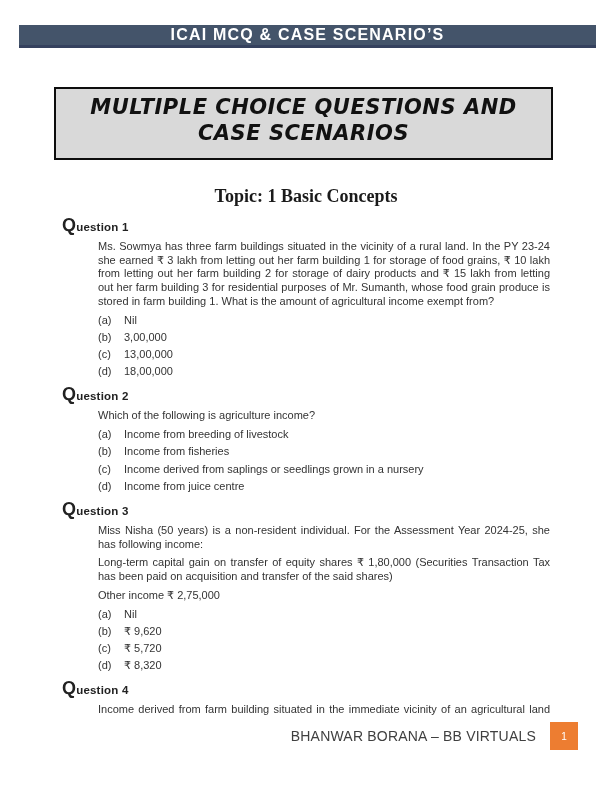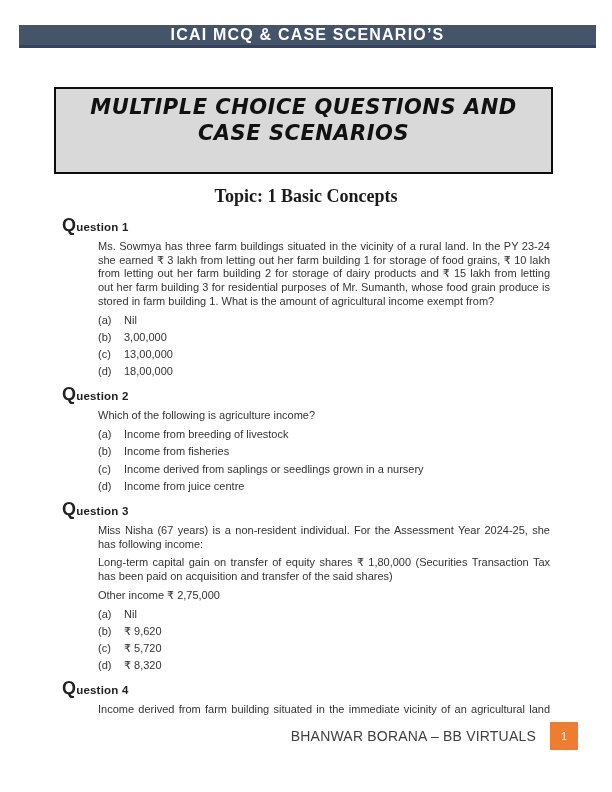--- a/index.html
+++ b/index.html
@@ -27,21 +27,21 @@
     letter-spacing: 1.2px;
   }
 
   
   .title-box {
     position: absolute;
     left: 54px; top: 87px; width: 499px;
     background: #D9D9D9;
     border: 2px solid #0d0d0d;
     text-align: center;
-    padding: 5px 0 26px 0;
+    padding: 5px 0 12px 0;
   }
   .title-line {
     font-family: "DejaVu Sans", sans-serif;
     font-style: italic;
     font-weight: bold;
     color: #111111;
     font-size: 21px;
     line-height: 26px;
     letter-spacing: 0.5px;
   }
@@ -174,21 +174,21 @@
       <div class="option">
         <span class="opt-label">(d)</span>
         <span class="opt-text">Income from juice centre</span>
       </div>
     </div>
   </section>
 
   <section class="question">
     <div class="q-heading">Question 3</div>
     <div class="q-body">
-      <p class="q-para">Miss Nisha (67 years) is a non-resident individual. For the Assessment Year 2024-25, she has following income:</p>
+      <p class="q-para">Miss Nisha (50 years) is a non-resident individual. For the Assessment Year 2024-25, she has following income:</p>
       <p class="q-para">Long-term capital gain on transfer of equity shares ₹ 1,80,000 (Securities Transaction Tax has been paid on acquisition and transfer of the said shares)</p>
       <p class="q-para">Other income ₹ 2,75,000</p>
       <div class="option">
         <span class="opt-label">(a)</span>
         <span class="opt-text">Nil</span>
       </div>
       <div class="option">
         <span class="opt-label">(b)</span>
         <span class="opt-text">₹ 9,620</span>
       </div>

